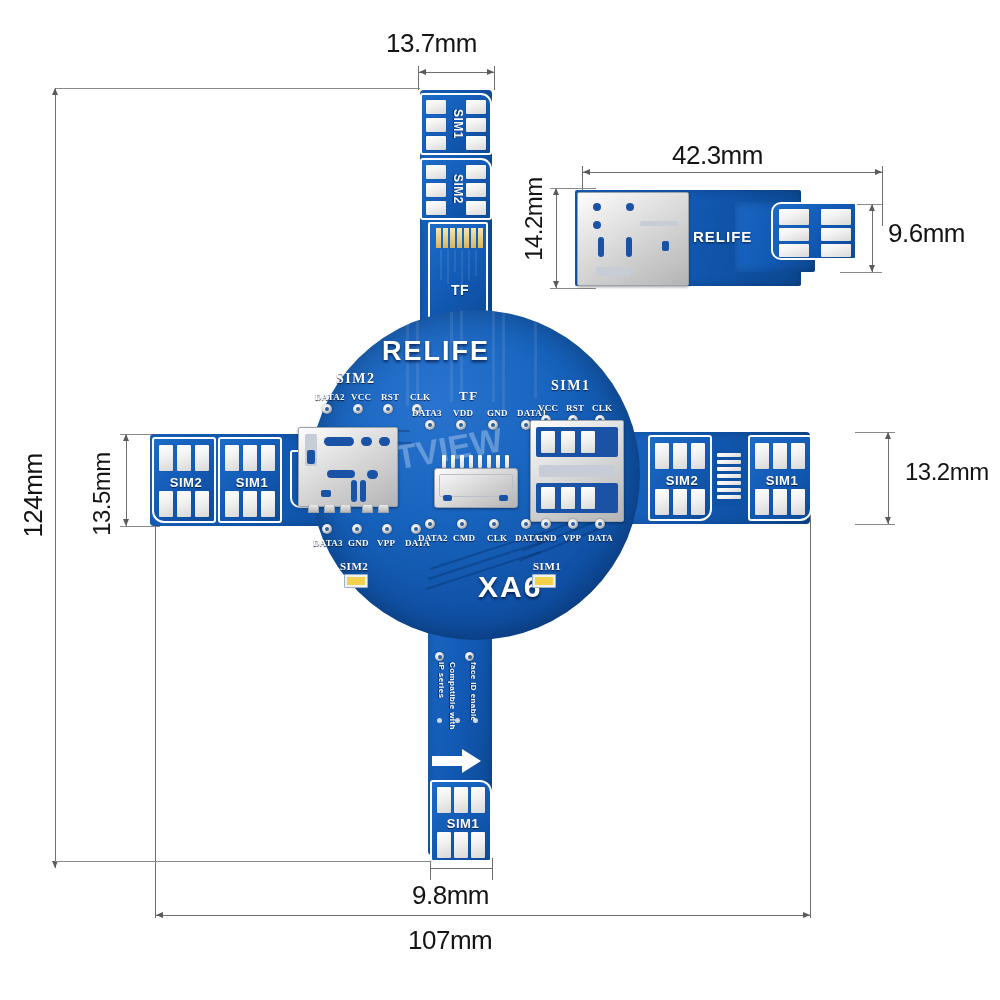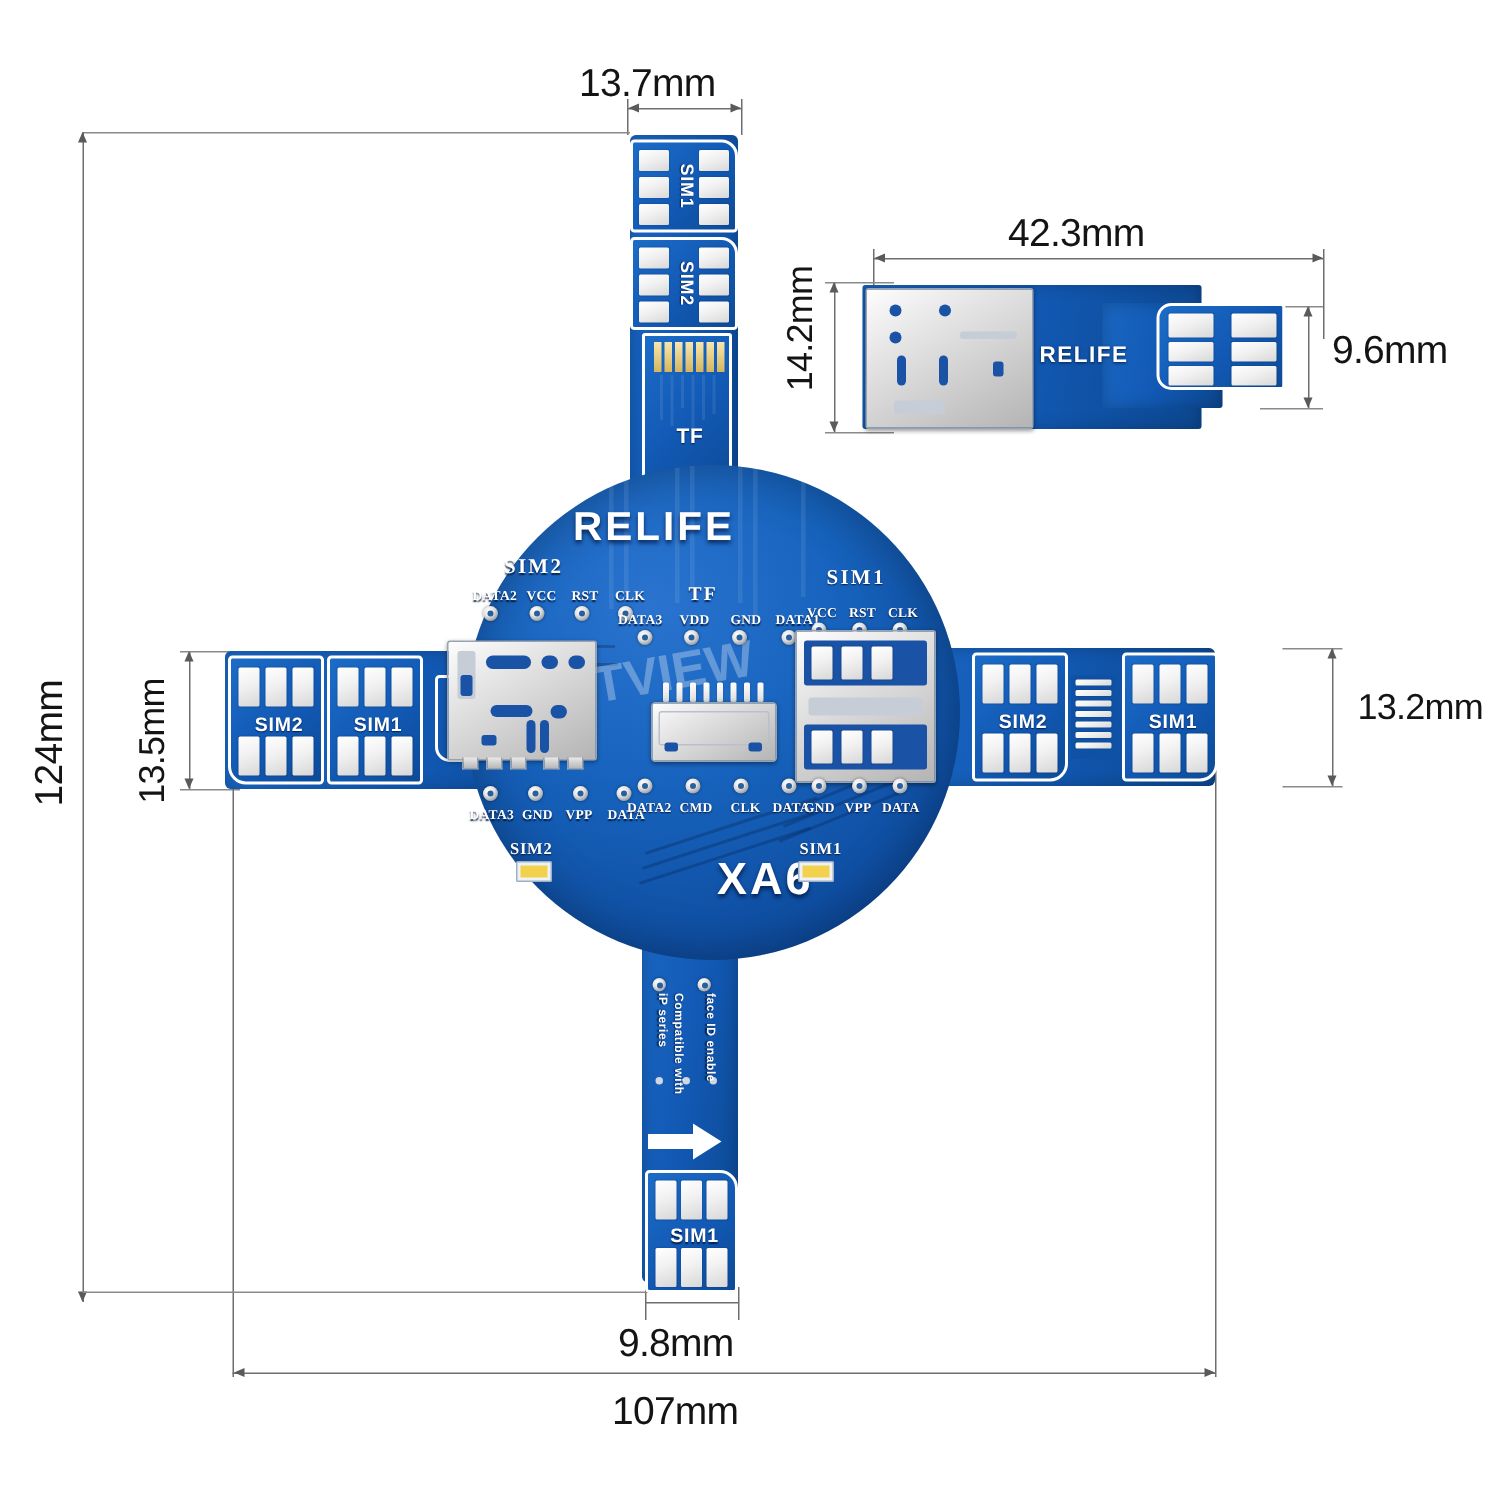--- a/index.html
+++ b/index.html
@@ -158,21 +158,21 @@
     position:absolute;color:rgba(255,255,255,.30);
     font-family:"Liberation Sans","DejaVu Sans",sans-serif;
     font-weight:700;white-space:nowrap;pointer-events:none;
   }
 </style>
 </head>
 <body>
 
 <div id="stage">
 
-  <div class="dim-label" style="left:386px;top:40px;font-size:26px;">13.7mm</div>
+  <div class="dim-label" style="left:386px;top:28px;font-size:26px;">13.7mm</div>
   <div class="ln h" style="left:418px;top:72px;width:76px;"></div>
   <div class="ln v" style="left:418px;top:66px;height:24px;"></div>
   <div class="ln v" style="left:494px;top:66px;height:24px;"></div>
   <div class="ah left" style="left:419px;top:69px;"></div>
   <div class="ah right" style="left:487px;top:69px;"></div>
 
   <div class="ln h thin" style="left:55px;top:88px;width:365px;"></div>
 
   <div class="dim-label vert" style="left:-27px;top:480px;width:120px;text-align:center;font-size:26px;">124mm</div>
   <div class="ln v" style="left:55px;top:88px;height:780px;"></div>

